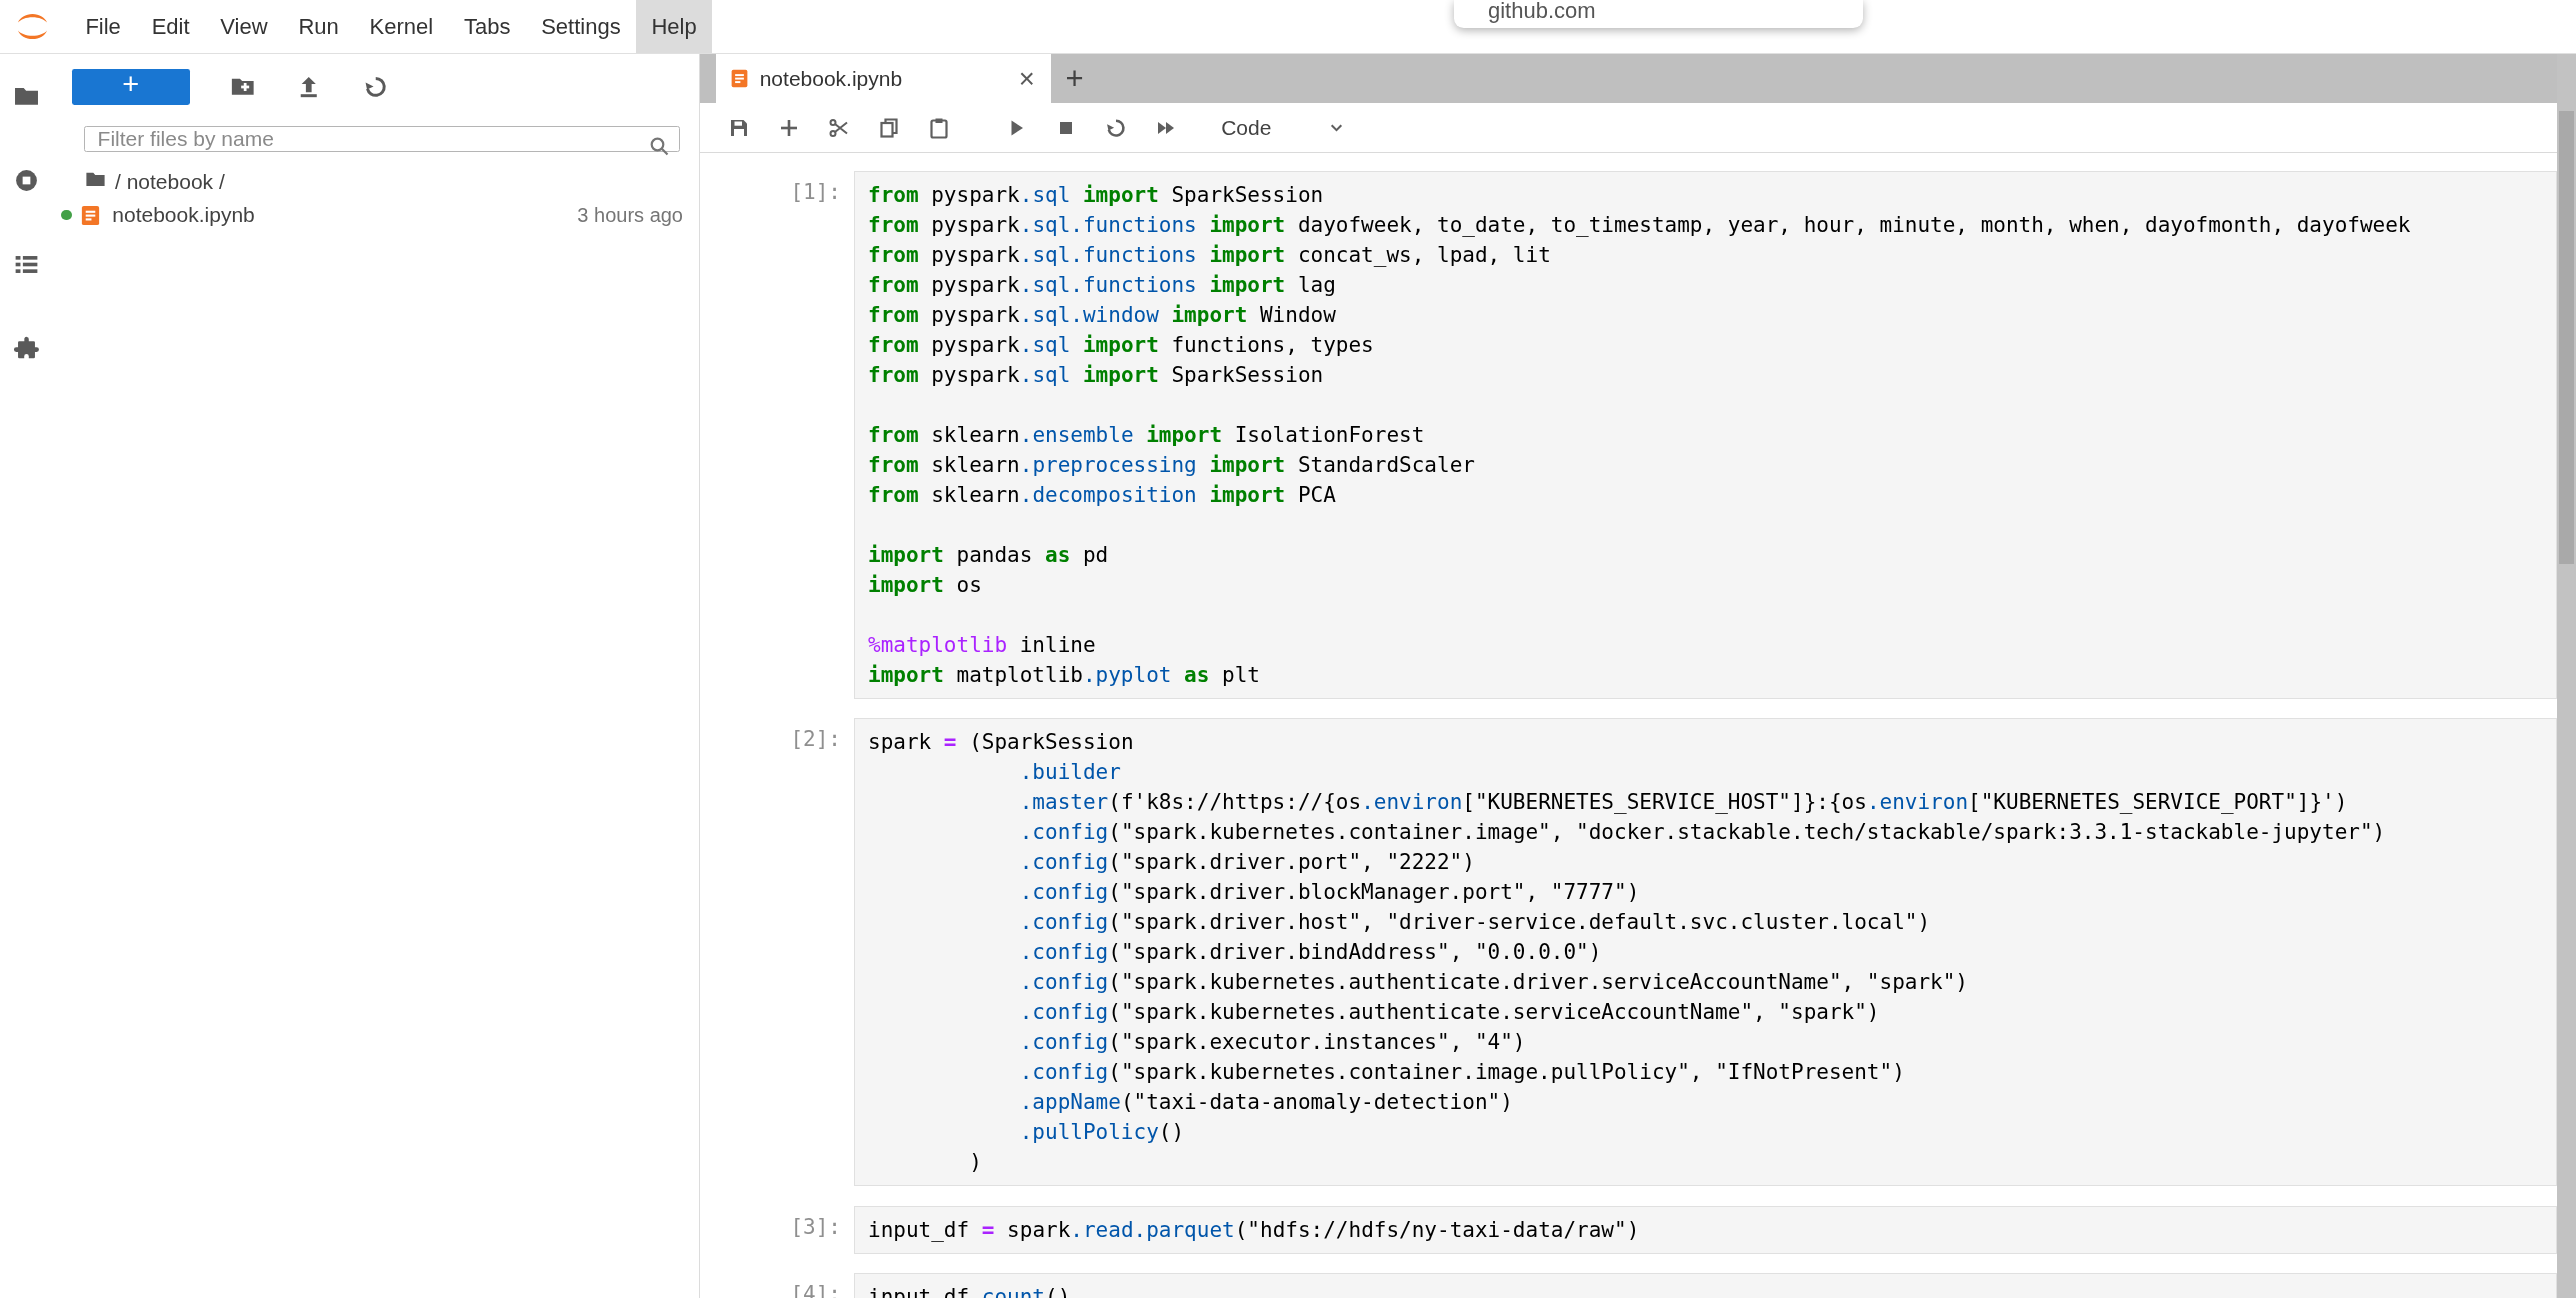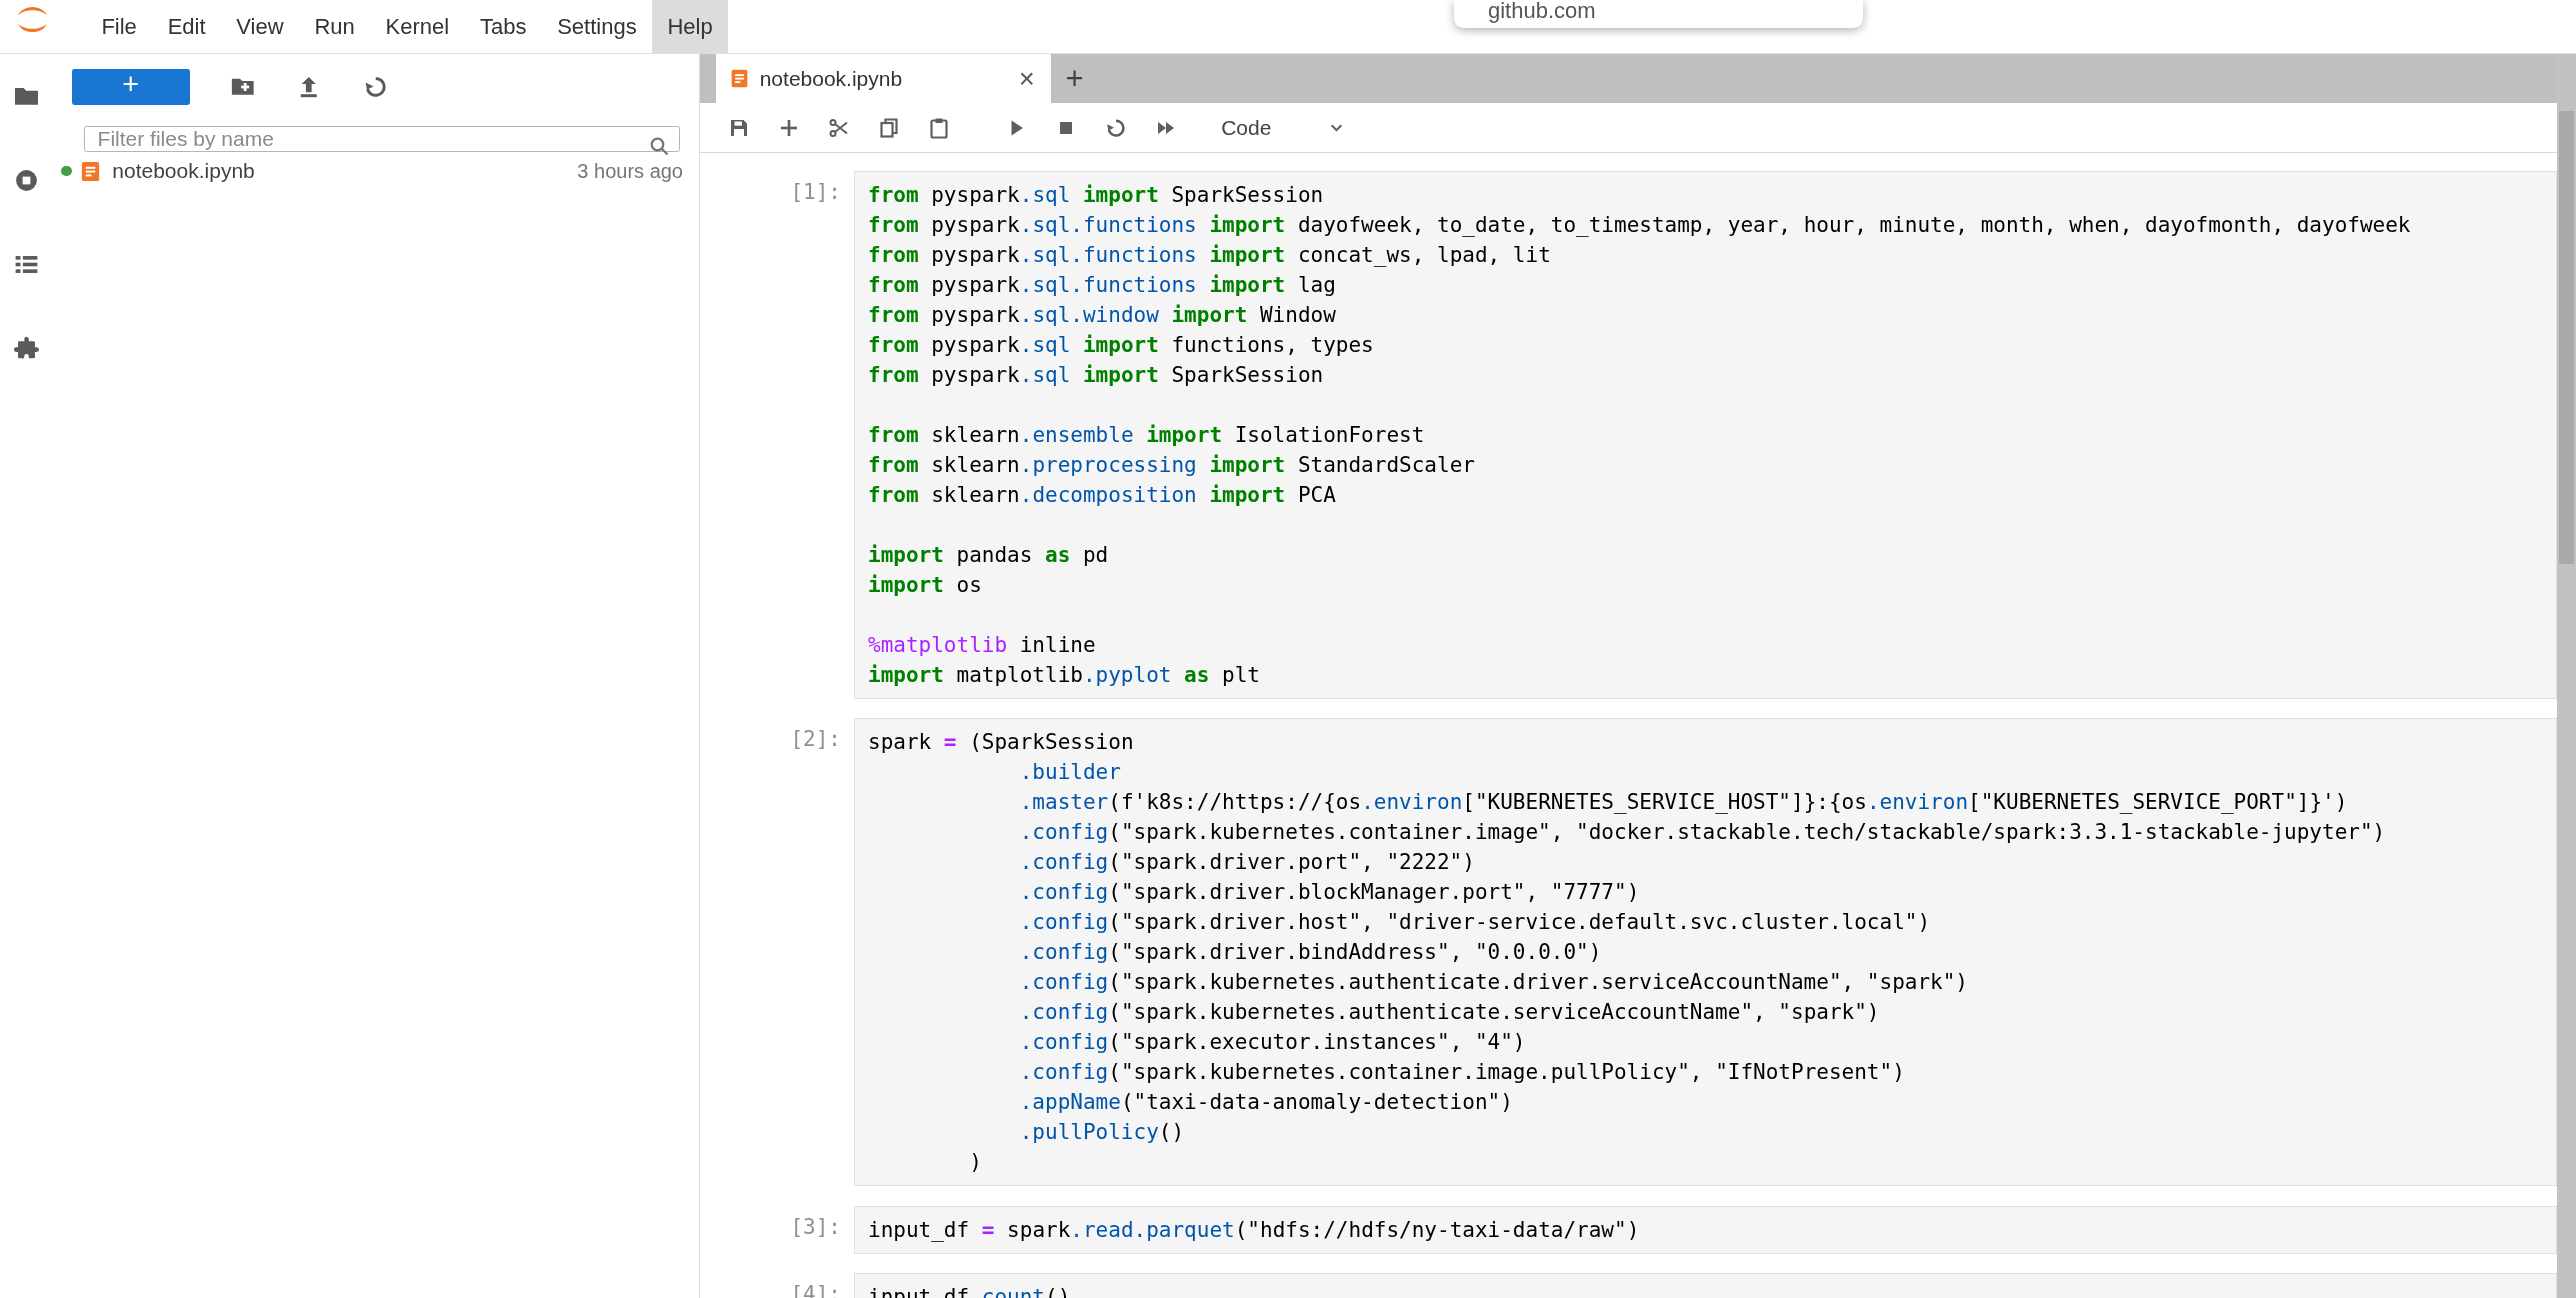--- a/index.html
+++ b/index.html
@@ -1,21 +1,21 @@
 <!DOCTYPE html>
 <html style="font-size:13px"><head>
 <meta charset="utf-8">
 <style>
   * { margin:0; padding:0; box-sizing:border-box; }
   html,body { width:2576px; height:1299px; overflow:hidden; }
   body { font-family:"Liberation Sans","DejaVu Sans",sans-serif; background:#fff; position:relative; color:#212121; }
   .app { width:2576px; height:1299px; display:flex; flex-direction:column; }
 
   
-  .menubar { flex:0 0 54px; height:54px; display:flex; background:#fff; border-bottom:0.8px solid #e0e0e0;gap:16px; }
+  .menubar { flex:0 0 54px; height:54px; display:flex; align-items:center; background:#fff; border-bottom:0.8px solid #e0e0e0; }
   .logo { width:39px; height:39px; margin:0 18px 0 13px; flex:0 0 auto; }
   .menu-items { display:flex; height:100%; align-items:stretch; }
   .menu-item { padding:0 15.4px; font-size:22px; color:#333; display:flex; align-items:center; cursor:default; }
   .menu-item.active { background:#dcdcdc; }
 
   
   .body { flex:1; display:flex; min-height:0; }
 
   
   .activitybar { flex:0 0 53px; width:53px; display:flex; flex-direction:column; align-items:center; background:#fff; padding-top:1.6px; }
@@ -166,20 +166,26 @@
             </svg>
           </span>
       </div>
       <div class="fb-search">
         <input type="text" placeholder="Filter files by name" style="">
         <span class="search-ic"><svg viewBox="0 0 24 24">
               <circle cx="10.5" cy="10.5" r="5.8" fill="none" stroke="currentColor" stroke-width="2.2"></circle>
               <path d="M14.8 14.8L20.5 20.5" stroke="currentColor" stroke-width="2.2"></path>
             </svg></span>
       </div>
+      <div class="fb-crumbs">
+        <span><svg viewBox="0 0 24 24">
+              <path d="M2.5 5h7.2l2 2.3h9.8v11.5H2.5z" fill="currentColor"></path>
+            </svg></span>
+        <span>/ notebook /</span>
+      </div>
       <div id="file-list">
           <div class="fb-row">
             <span class="fb-dot on"></span>
             <span class="fb-icon">
               <svg viewBox="0 0 24 24">
                 <rect x="3" y="2" width="18" height="20" rx="2" fill="#f37626"></rect>
                 <rect x="7" y="7" width="10" height="2.2" fill="#fff"></rect>
                 <rect x="7" y="11" width="10" height="2.2" fill="#fff"></rect>
                 <rect x="7" y="15" width="6" height="2.2" fill="#fff"></rect>
               </svg>

